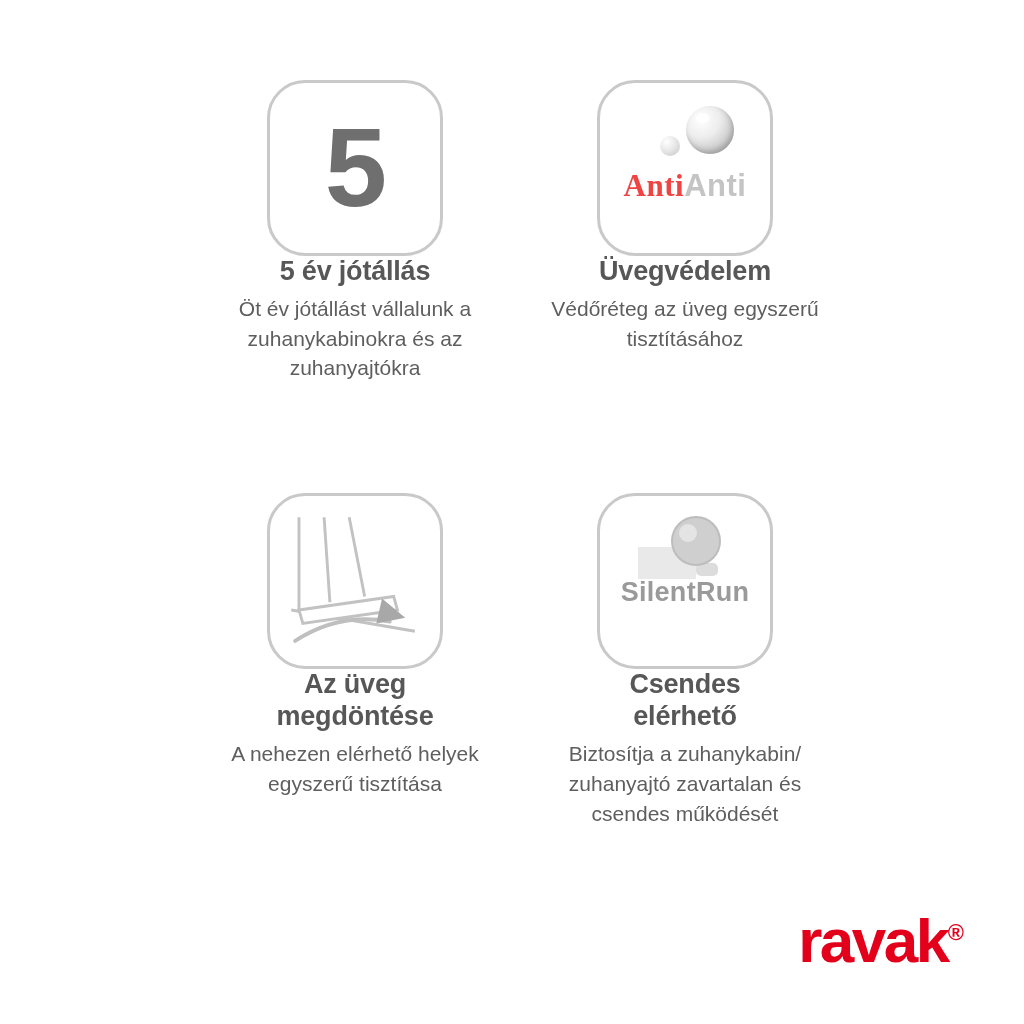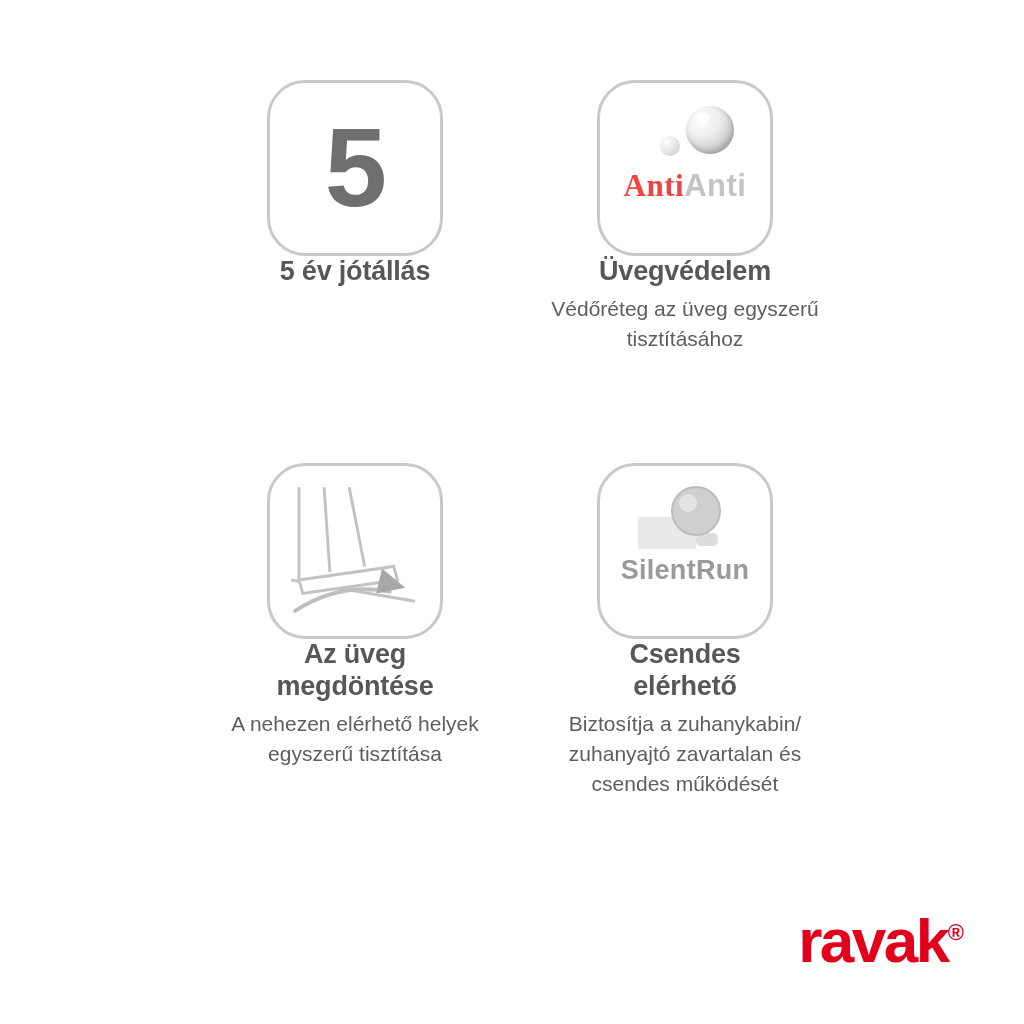--- a/index.html
+++ b/index.html
@@ -133,21 +133,21 @@
   
   .silent-wrap {
     position: relative;
     width: 176px;
     height: 176px;
   }
   .silent-text {
     position: absolute;
     left: 0;
     right: 0;
-    top: 92px;
+    top: 84px;
     text-align: center;
     font-size: 27px;
     font-weight: bold;
     color: #9a9a9a;
     letter-spacing: 0.3px;
   }
 
   
   .brand {
     position: absolute;
@@ -171,20 +171,21 @@
 
 <div class="page">
 
   <div class="grid">
 
     <div class="feature">
       <div class="icon-box">
         <span class="num-five">5</span>
       </div>
       <div class="feature-title">5 év jótállás</div>
+      <div class="feature-desc">Öt év jótállást vállalunk a zuhanykabinokra és az zuhanyajtókra</div>
     </div>
 
     <div class="feature">
       <div class="icon-box">
         <div class="anticalc-wrap">
           <div class="drop-big"></div>
           <div class="drop-small"></div>
           <div class="anticalc-text">
             <span class="seg1">Anti</span><span class="seg2">Anti</span>
           </div>

